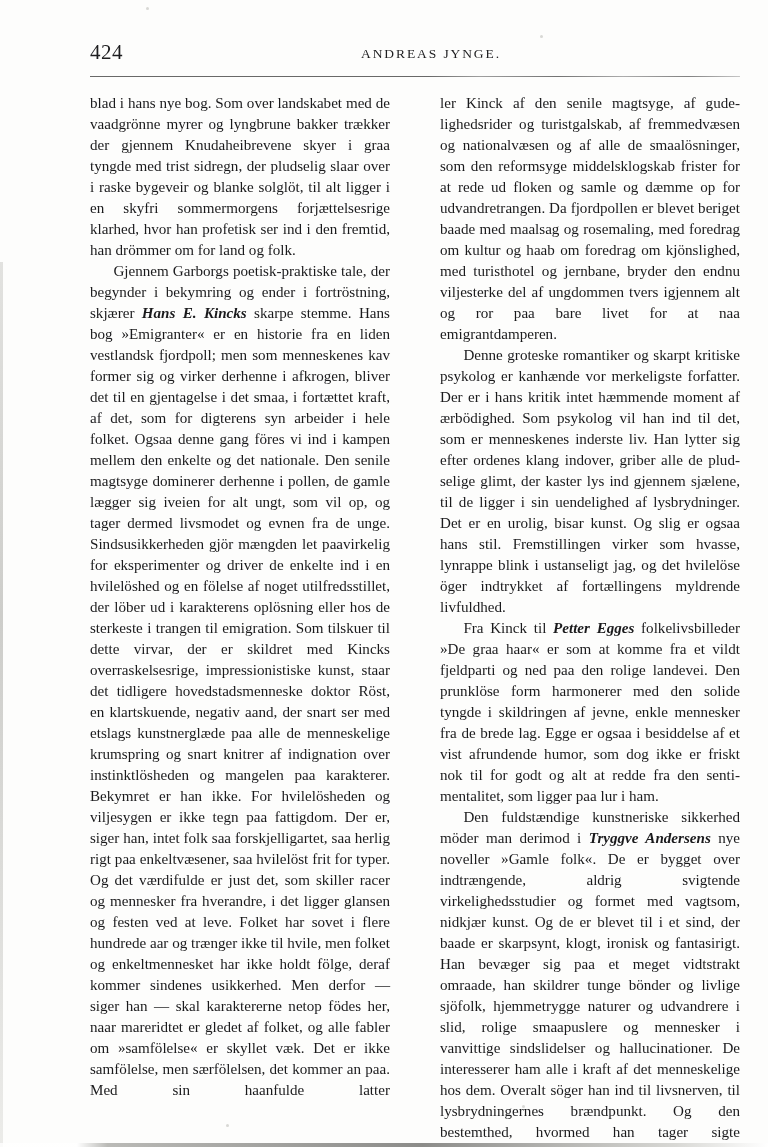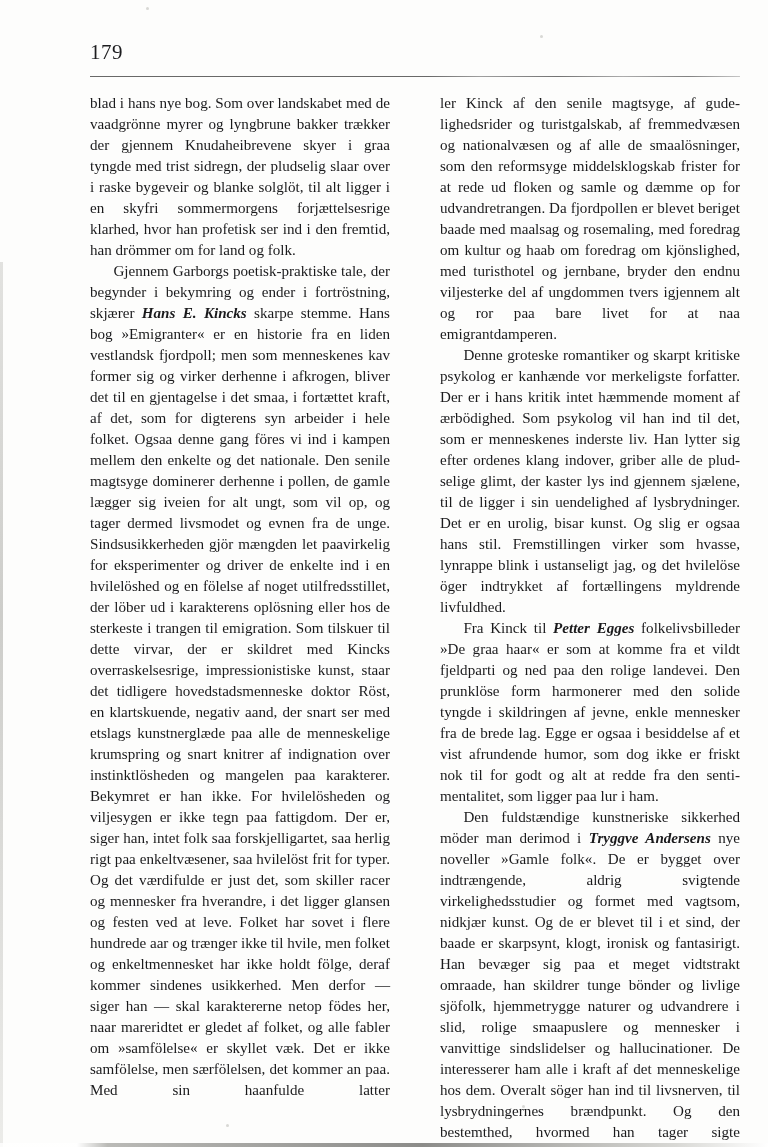--- a/index.html
+++ b/index.html
@@ -127,21 +127,22 @@
 
   <div class="scan-edge-left"></div>
   <div class="scan-edge-bottom"></div>
 
   <div class="speck" style="left:146px;top:7px;width:3px;height:3px;"></div>
   <div class="speck" style="left:540px;top:35px;width:3px;height:3px;"></div>
   <div class="speck" style="left:522px;top:1105px;width:3px;height:3px;"></div>
   <div class="speck" style="left:226px;top:1124px;width:3px;height:3px;"></div>
 
   <div class="header">
-    <div class="folio">179</div>
+    <div class="folio">424</div>
+    <div class="running-head">ANDREAS JYNGE.</div>
   </div>
 
   <div class="rule"></div>
 
   <div class="columns">
     <div class="column" id="col-left">
         <p class="no-indent">blad i hans nye bog. Som over landska­bet med de vaadgrönne myrer og lyng­brune bakker trækker der gjennem Knuda­heibrevene skyer i graa tyngde med trist sidregn, der pludselig slaar over i raske bygeveir og blanke solglöt, til alt ligger i en skyfri sommermorgens forjættelsesrige klarhed, hvor han profetisk ser ind i den fremtid, han drömmer om for land og folk.</p>
         <p class="last-full">Gjennem Garborgs poetisk-praktiske tale, der begynder i bekymring og ender i for­tröstning, skjærer <em>Hans E. Kincks</em> skarpe stemme. Hans bog »Emigranter« er en historie fra en liden vestlandsk fjordpoll; men som menneskenes kav former sig og virker derhenne i afkrogen, bliver det til en gjentagelse i det smaa, i fortættet kraft, af det, som for digterens syn arbeider i hele folket. Ogsaa denne gang föres vi ind i kampen mellem den enkelte og det nationale. Den senile magtsyge dominerer derhenne i pollen, de gamle lægger sig iveien for alt ungt, som vil op, og tager dermed livsmodet og evnen fra de unge. Sindsusikkerheden gjör mængden let paa­virkelig for eksperimenter og driver de enkelte ind i en hvilelöshed og en fölelse af noget utilfredsstillet, der löber ud i ka­rakterens oplösning eller hos de sterkeste i trangen til emigration. Som tilskuer til dette virvar, der er skildret med Kincks overraskelsesrige, impressionistiske kunst, staar det tidligere hovedstadsmenneske dok­tor Röst, en klartskuende, negativ aand, der snart ser med etslags kunstnerglæde paa alle de menneskelige krumspring og snart knitrer af indignation over instinktlösheden og mangelen paa karakterer. Bekymret er han ikke. For hvilelösheden og viljesygen er ikke tegn paa fattigdom. Der er, siger han, intet folk saa forskjelligartet, saa herlig rigt paa enkeltvæsener, saa hvilelöst frit for typer. Og det værdifulde er just det, som skiller racer og mennesker fra hverandre, i det ligger glansen og festen ved at leve. Folket har sovet i flere hundrede aar og trænger ikke til hvile, men folket og enkelt­mennesket har ikke holdt fölge, deraf kom­mer sindenes usikkerhed. Men derfor — siger han — skal karaktererne netop födes her, naar mareridtet er gledet af folket, og alle fabler om »samfölelse« er skyllet væk. Det er ikke samfölelse, men særfölelsen, det kommer an paa. Med sin haanfulde latter</p>
       </div>
     <div class="column" id="col-right">

